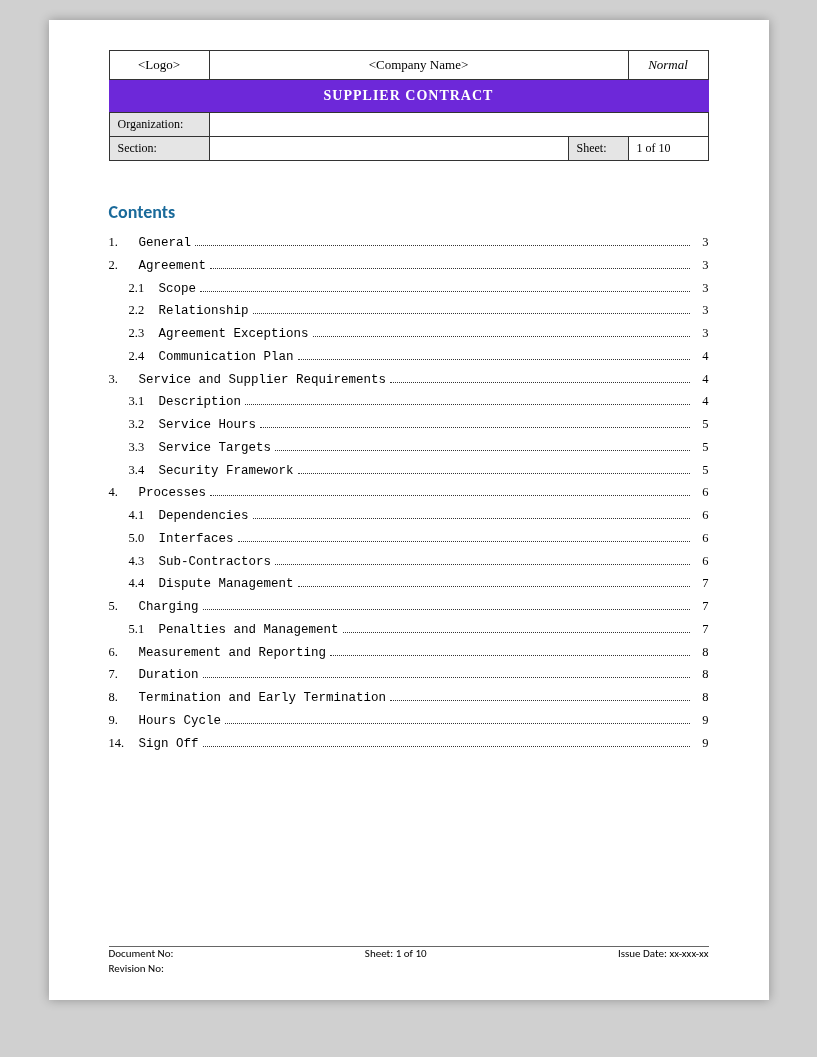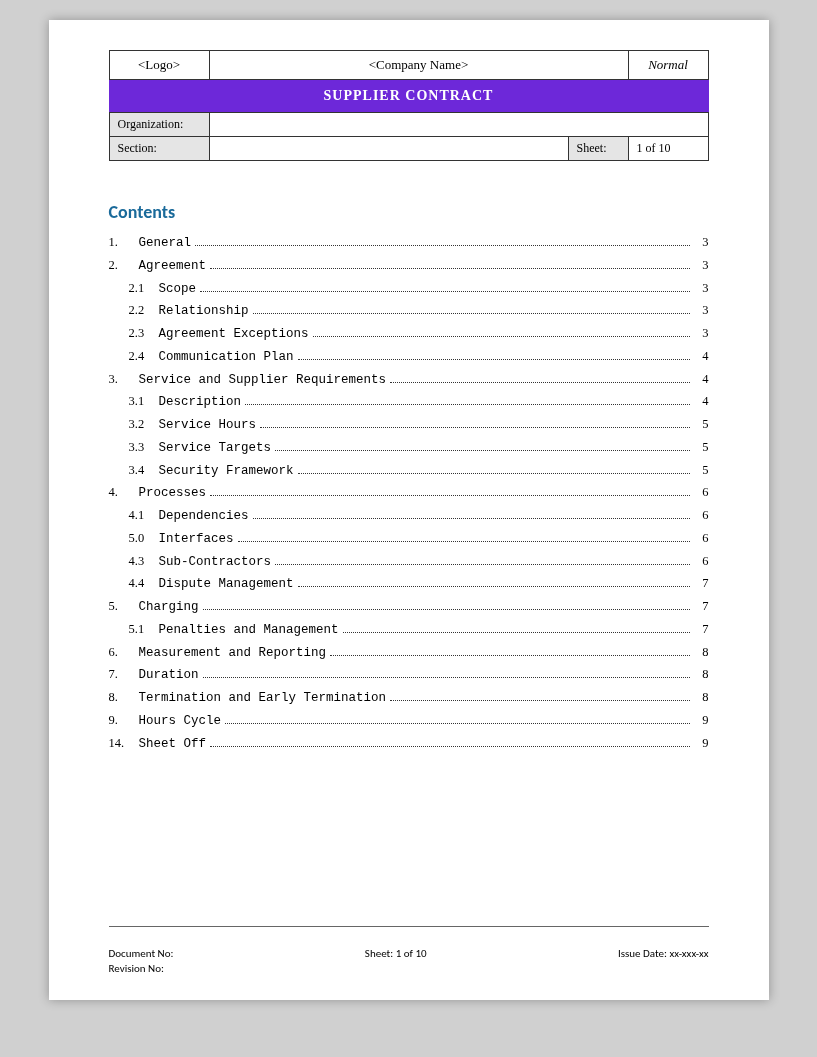--- a/index.html
+++ b/index.html
@@ -138,21 +138,21 @@
       text-align: right;
     }
 
     
     .footer {
       position: absolute;
       bottom: 25px;
       left: 60px;
       right: 60px;
       border-top: 1px solid #666;
-      padding-top: 20px;
+      padding-top: 0;
       display: flex;
       justify-content: space-between;
       font-size: 11px;
       font-family: Calibri, Arial, sans-serif;
     }
     .footer-left {
       display: flex;
       flex-direction: column;
       gap: 2px;
     }
@@ -333,21 +333,21 @@
           <span class="toc-page">8</span>
         </div>
         <div class="toc-entry">
           <span class="toc-num">9.</span>
           <span class="toc-label">Hours Cycle</span>
           <div class="toc-dots"></div>
           <span class="toc-page">9</span>
         </div>
         <div class="toc-entry">
           <span class="toc-num">14.</span>
-          <span class="toc-label">Sheet Off</span>
+          <span class="toc-label">Sign Off</span>
           <div class="toc-dots"></div>
           <span class="toc-page">9</span>
         </div>
       </div>
   </div>
 
   <div class="footer">
     <div class="footer-left">
       <span>Document No:</span>
       <span>Revision No:</span>

